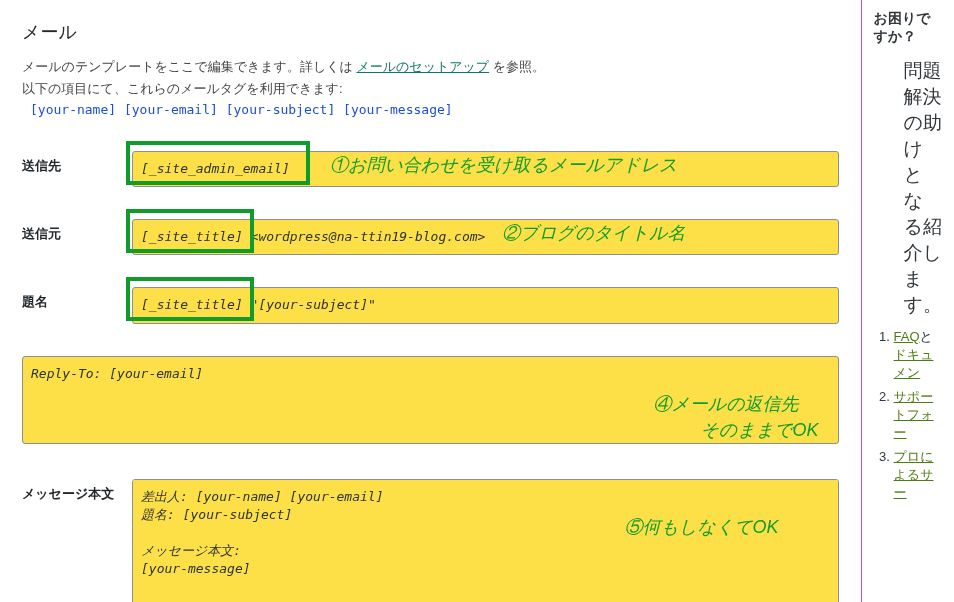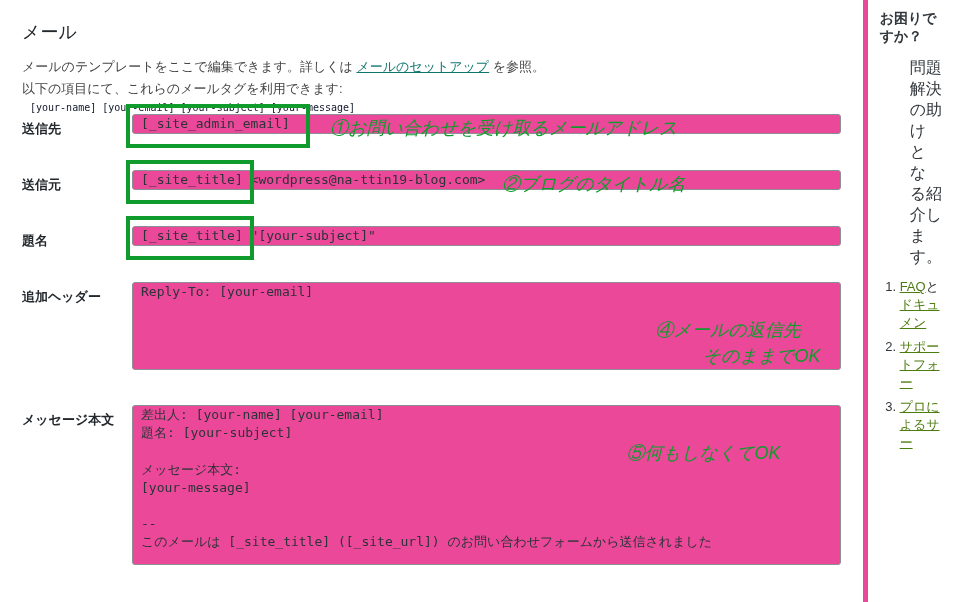--- a/index.html
+++ b/index.html
@@ -16,79 +16,80 @@
     .main-panel {
       width: 868px;
       background: #fff;
       padding: 20px 22px 0 22px;
       border-right: 1px solid #ccd0d4;
     }
     .side-panel {
       flex: 1;
       background: #fff;
       padding: 10px 12px;
-      border-left: 5px solid #ec4899;
+      border-left: 1px solid #ec4899;
       margin-left: -1px;
     }
     h2.section-title {
       font-size: 18px;
       font-weight: 400;
       color: #23282d;
       margin-bottom: 14px;
     }
     .intro { font-size: 13px; color: #444; margin-bottom: 4px; }
     .intro a { color: #0f766e; text-decoration: underline; }
-    .tagline { font-family: Consolas, Monaco, monospace; font-size: 10px; color: #0f172a; margin-bottom: 1px; padding-left: 8px; }
+    .tagline { font-family: Consolas, Monaco, monospace; font-size: 13px; color: #1d4ed8; margin-bottom: 34px; padding-left: 8px; }
     .form-row {
       display: flex;
       align-items: flex-start;
       margin-bottom: 32px;
       position: relative;
     }
     .row-label {
       width: 110px;
       font-size: 13px;
       font-weight: 700;
       color: #23282d;
       padding-top: 6px;
       flex-shrink: 0;
     }
     .row-field { flex: 1; position: relative; }
     .input-line,
     .input-area {
       width: 100%;
       border: 1px solid #8c8f94;
       border-radius: 3px;
-      background: #ec4899;
+      background: #fde047;
       color: #2c3338;
       font-family: Consolas, Monaco, monospace;
       font-size: 13px;
-      padding: 0 8px;
+      padding: 8px 8px;
       line-height: 1.4;
+      font-style: italic;
     }
     .input-area { min-height: 88px; resize: none; white-space: pre-wrap; }
     .input-area.tall { min-height: 160px; }
     .green-box {
       position: absolute;
       border: 4px solid #109b2d;
       pointer-events: none;
     }
     .anno {
       position: absolute;
       font-size: 18px;
       font-style: italic;
       font-weight: 400;
       color: #109b2d;
       font-family: "Segoe UI", sans-serif;
       pointer-events: none;
       white-space: nowrap;
     }
     
     .side-panel h3 { font-size: 14px; font-weight: 700; margin-bottom: 12px; }
-    .side-panel p { font-size: 16px; margin-bottom: 10px; margin-left: 30px; }
+    .side-panel p { font-size: 19px; margin-bottom: 10px; margin-left: 30px; }
     .side-panel ol { list-style: decimal; padding-left: 20px; }
     .side-panel li { font-size: 13px; margin-bottom: 6px; }
     .side-panel a { color: #4d7c0f; text-decoration: underline; }
   </style>
 </head>
 <body>
 
 <div class="main-panel">
 
   <h2 class="section-title">メール</h2>
@@ -125,21 +126,20 @@
 
   <div class="form-row">
     <div class="row-label">題名</div>
     <div class="row-field">
       <input class="input-line" value="[_site_title] &quot;[your-subject]&quot;" style="">
       <div class="green-box" style="left:-6px; top:-10px; width:128px; height:44px;"></div>
     </div>
   </div>
 
   <div class="form-row">
-    <div class="row-label">追加ヘッダー</div>
     <div class="row-field">
       <textarea class="input-area" style="">Reply-To: [your-email]</textarea>
       <div class="anno" style="right:20px; top:62px;">
         <span>そのままでOK</span>
       </div>
       <div class="anno" style="right:40px; top:36px;">
         <span>④</span><span>メールの返信先</span>
       </div>
     </div>
   </div>

